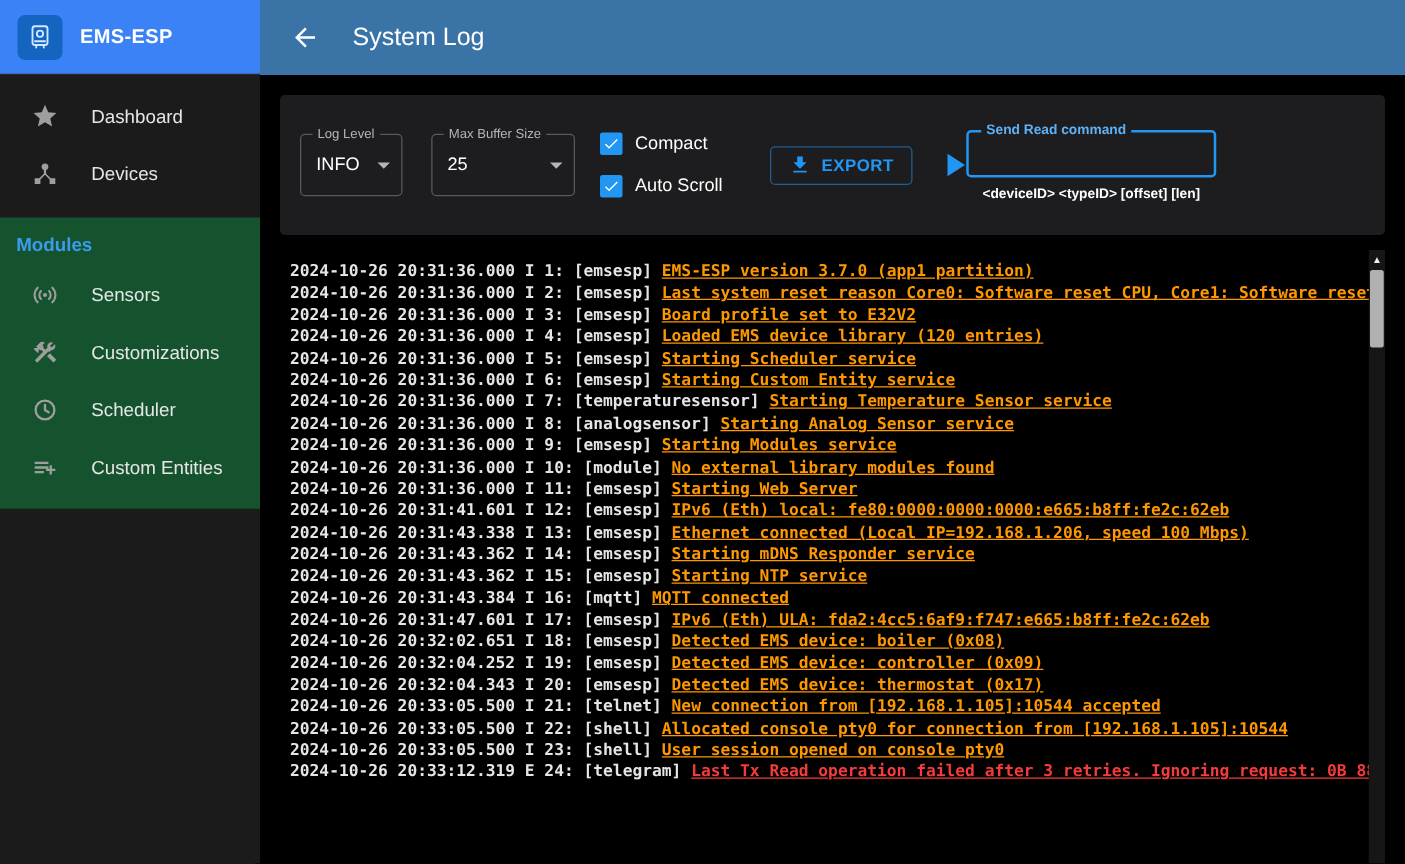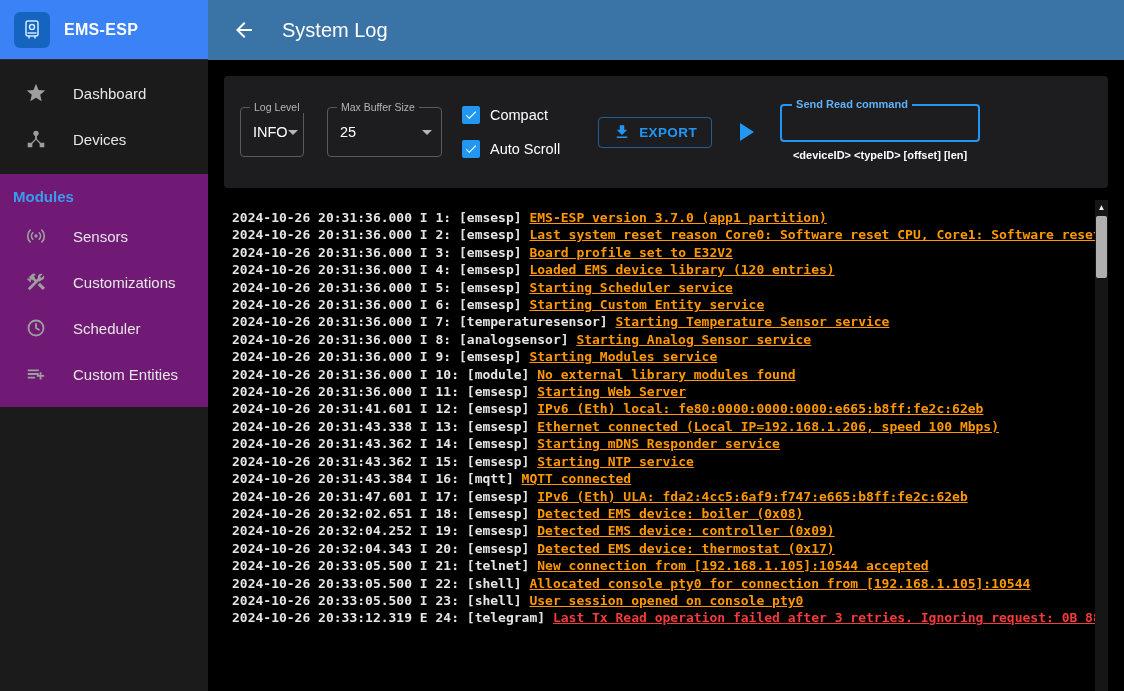--- a/index.html
+++ b/index.html
@@ -11,36 +11,36 @@
   .sidebar { flex:0 0 208px; width:208px; background:#1b1b1b; display:flex; flex-direction:column; }
   .sidebar-header { height:60px; flex:0 0 60px; display:flex; align-items:center; gap:14px;
                     padding:0 14px; background:#3b82f6; border-bottom:1px solid #2b2b2b; }
   .logo { width:36px; height:36px; border-radius:6px; background:#1565c0;
           display:flex; align-items:center; justify-content:center; }
   .app-title { color:#ffffff; font-weight:700; font-size:16px; letter-spacing:.3px; }
   .nav-top { padding-top:10px; }
   .nav-item { height:46px; display:flex; align-items:center; gap:26px; padding:0 12px 0 25px; cursor:pointer; }
   .nav-icon { width:22px; height:22px; display:flex; align-items:center; justify-content:center; flex:0 0 22px; }
   .nav-label { color:#e6e6e6; font-size:15px; }
-  .modules-block { margin-top:12px; background:#701a75; padding-bottom:10px; }
+  .modules-block { margin-top:12px; background:#14532d; padding-bottom:10px; }
   .section-header { color:#3a9ced; font-weight:700; font-size:15px; padding:14px 12px 8px 13px; }
 
   
   .main { flex:1; display:flex; flex-direction:column; min-width:0; }
   .appbar { height:60px; flex:0 0 60px; background:#3a74a6; display:flex; align-items:center;
             padding:0 24px; gap:26px; }
   .back-button { width:24px; height:24px; display:flex; cursor:pointer; }
   .appbar-title { color:#fff; font-size:20px; font-weight:500; margin:0; }
 
   .content { flex:1; display:flex; flex-direction:column; padding:16px 16px 0; min-height:0; background:#000; }
 
   
   .toolbar-card { background:#1d1d1f; border-radius:4px; height:112px; flex:0 0 112px;
                   display:flex; align-items:center; padding:0 16px; }
-  .select-field { position:relative; width:64px; height:50px; border:1px solid #5a5a5a; border-radius:4px;
+  .select-field { position:relative; width:82px; height:50px; border:1px solid #5a5a5a; border-radius:4px;
                   display:flex; align-items:center; padding:0 9px 0 12px; cursor:pointer; }
   .select-field .field-label { position:absolute; top:-7px; left:9px; background:#1d1d1f; padding:0 4px;
                   font-size:10.5px; color:#b5b5b5; white-space:nowrap; }
   .field-value { color:#fff; font-size:14.5px; flex:1; }
   .caret { width:0; height:0; border-left:5px solid transparent; border-right:5px solid transparent;
            border-top:5px solid #b5b5b5; }
   .mbs { width:115px; margin-left:23px; }
 
   .checkbox-col { display:flex; flex-direction:column; gap:16px; margin-left:20px; }
   .checkbox-row { display:flex; align-items:center; gap:10px; cursor:pointer; }
@@ -48,21 +48,21 @@
               display:flex; align-items:center; justify-content:center; flex:0 0 18px; }
   .checkbox-label { color:#fff; font-size:14.5px; }
 
   .export-button { margin-left:38px; display:flex; align-items:center; gap:8px;
                    border:1px solid rgba(33,150,243,.55); color:#2196f3; border-radius:4px;
                    padding:0 14px; height:31px; font-size:13.5px; font-weight:700; letter-spacing:.4px;
                    background:transparent; cursor:pointer; font-family:inherit; }
   .play-button { margin-left:28px; width:0; height:0; border-top:9px solid transparent;
                  border-bottom:9px solid transparent; border-left:14px solid #2196f3; cursor:pointer; }
 
-  .send-read-group { margin-left:26px; width:200px; display:flex; flex-direction:column; }
+  .send-read-group { margin-left:1px; width:200px; display:flex; flex-direction:column; }
   .text-field { position:relative; border:2px solid #2196f3; border-radius:4px; height:38px;
                 display:flex; align-items:center; }
   .text-field-label { position:absolute; top:-8px; left:10px; background:#1d1d1f; padding:0 4px;
                 font-size:11px; color:#5fb0f5; font-weight:600; white-space:nowrap; }
   .text-field input { background:transparent; border:none; outline:none; color:#fff; font-size:14px;
                 width:100%; padding:0 10px; font-family:inherit; }
   .helper { color:#fff; font-size:11px; font-weight:700; text-align:center; margin-top:7px; white-space:nowrap; }
 
   
   .log-area { position:relative; flex:1; margin-top:12px; background:#000; overflow:hidden; min-height:0; }

